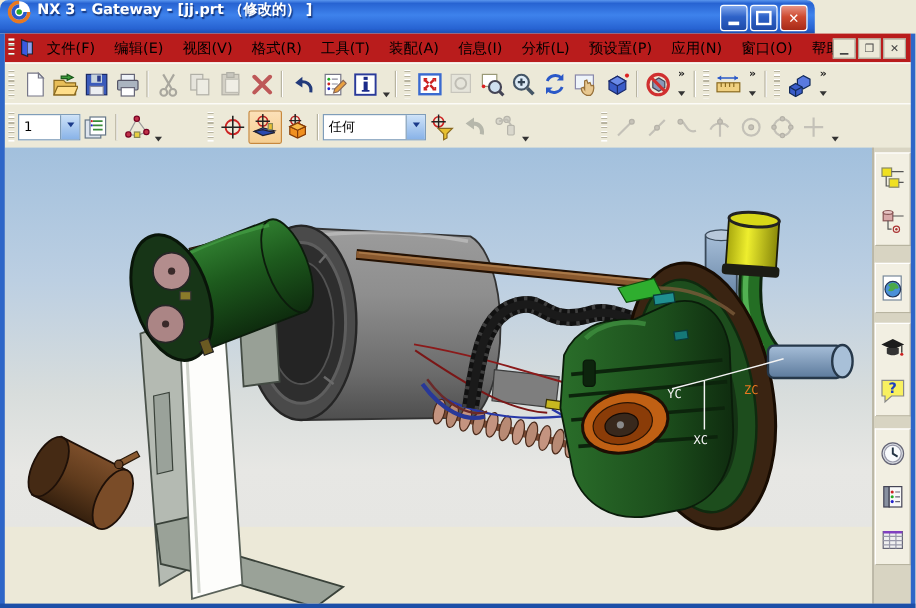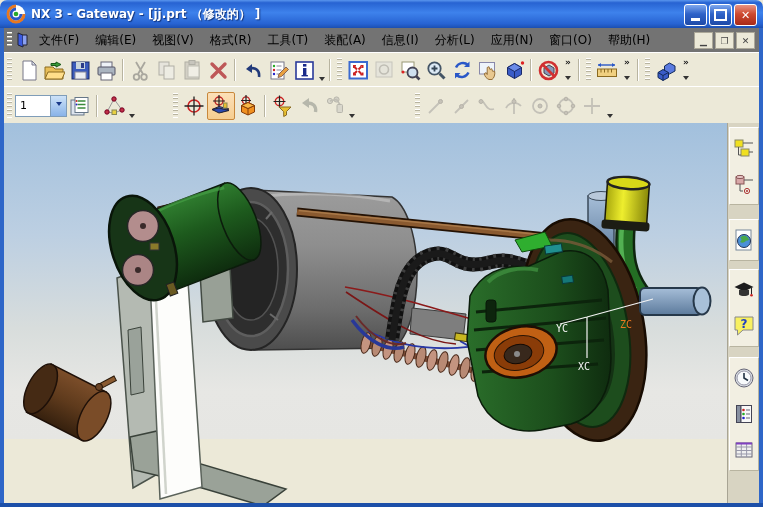--- a/index.html
+++ b/index.html
@@ -1,35 +1,35 @@
 <!DOCTYPE html>
 <html><head>
 <meta charset="utf-8">
 <style>
   html,body{margin:0;padding:0;}
   body{width:763px;height:507px;position:relative;overflow:hidden;
        font-family:"DejaVu Sans","Liberation Sans",sans-serif;background:#ECE9D8;}
   .abs{position:absolute;}
   
-  #titlebar{left:0;top:0;width:763px;height:28px;
+  #titlebar{left:0;top:0;width:679px;height:28px;
     background:linear-gradient(180deg,#5A96EE 0%,#2763D2 10%,#3E82EC 45%,#2763D2 85%,#1C4FB0 100%);
-    border-radius:7px 7px 0 0;display:flex;align-items:center;color:#fff;}
+    border-radius:7px 7px 0 0;display:flex;align-items:flex-start;color:#fff;}
   #title-text{font-weight:bold;font-size:12px;margin-left:5px;text-shadow:1px 1px 1px #12337a;white-space:nowrap;}
   .wbtn{width:21px;height:20px;border:1px solid #fff;border-radius:3px;margin-left:2px;
     display:flex;align-items:center;justify-content:center;color:#fff;font-size:11px;font-weight:bold;
     background:linear-gradient(180deg,#7FA8EE,#2E62C8 45%,#1E4AA8);}
   .wbtn.close{background:linear-gradient(180deg,#E89484,#CE4A30 45%,#A82A18);}
   #win-controls{position:absolute;right:6px;top:4px;display:flex;}
   .minbar{width:9px;height:3px;background:#fff;margin-top:8px;}
   .maxbox{width:9px;height:8px;border:2px solid #fff;}
   #borderL{left:0;top:28px;width:4px;height:479px;background:#2E66C8;}
   #borderR{left:759px;top:28px;width:4px;height:479px;background:#2E66C8;}
   #borderB{left:0;top:503px;width:763px;height:4px;background:#1C4FA8;}
   
-  #menubar{left:4px;top:28px;width:755px;height:24px;background:#737373;display:flex;align-items:center;
+  #menubar{left:4px;top:28px;width:755px;height:24px;background:#b91c1c;display:flex;align-items:center;
     border-bottom:1px solid #d8d4c0;}
   .menu-item{font-size:12px;color:#000;padding:3px 8px;cursor:default;}
   .grip{width:5px;height:70%;margin:0 3px;
     background:repeating-linear-gradient(180deg,#fff 0 1px,#b8b4a0 1px 2px,transparent 2px 4px);}
   #mdi-controls{position:absolute;right:4px;top:4px;display:flex;}
   .mdibtn{width:17px;height:15px;border:1px solid #ACA899;background:#ECE9D8;margin-left:2px;
     display:flex;align-items:center;justify-content:center;font-size:9px;color:#444;}
   
   .tb{left:4px;width:755px;background:#ECE9D8;display:flex;align-items:center;
     border-top:1px solid #fff;}
@@ -88,20 +88,21 @@
     <path d="M8 4h4v10H8" fill="#8aa0f0" stroke="#223"></path>
   </svg>
   <span class="menu-item">文件(F)</span>
   <span class="menu-item">编辑(E)</span>
   <span class="menu-item">视图(V)</span>
   <span class="menu-item">格式(R)</span>
   <span class="menu-item">工具(T)</span>
   <span class="menu-item">装配(A)</span>
   <span class="menu-item">信息(I)</span>
   <span class="menu-item">分析(L)</span>
+  <span class="menu-item">预设置(P)</span>
   <span class="menu-item">应用(N)</span>
   <span class="menu-item">窗口(O)</span>
   <span class="menu-item">帮助(H)</span>
   <div id="mdi-controls">
     <div class="mdibtn">▁</div>
     <div class="mdibtn">❐</div>
     <div class="mdibtn">✕</div>
   </div>
 </div>
 
@@ -333,20 +334,26 @@
       <svg width="24" height="24">
         <circle cx="10" cy="6.5" r="3.6" fill="none" stroke="#b22" stroke-width="1.4"></circle>
         <path d="M10 1v10M5 6.5h10" stroke="#222" stroke-width="1.2"></path>
         <path d="M5.5 11.5l6.5-3 6.5 3v6.5l-6.5 3-6.5-3z" fill="#F09020" stroke="#843c08"></path>
         <path d="M5.5 11.5l6.5 3 6.5-3" fill="none" stroke="#843c08"></path>
         <path d="M5.5 11.5l6.5-3 6.5 3-6.5 3z" fill="#F8B848" stroke="#843c08"></path>
         <path d="M12 14.5V21" stroke="#843c08"></path>
       </svg>
     </div>
   <div class="sep"></div>
+  <div class="combo" style="width:84px">
+    <span class="val">任何</span>
+    <span class="cbtn">
+        <i></i>
+      </span>
+  </div>
   <div class="btn">
       <svg width="24" height="24">
         <circle cx="9.5" cy="7.5" r="4.2" fill="none" stroke="#c22" stroke-width="1.4"></circle>
         <path d="M9.5 1.5v12M3.5 7.5h12" stroke="#222" stroke-width="1.2"></path>
         <path d="M9 13h12l-4.5 4.5V21l-2.8 1.5v-4.8z" fill="#E8C030" stroke="#8a6a20"></path>
       </svg>
     </div>
   <div class="btn dis">
       <svg width="24" height="24">
         <path d="M19.5 18c1-6-2.5-9.5-8.5-9" fill="none" stroke="#4a8a4a" stroke-width="3.4"></path>

